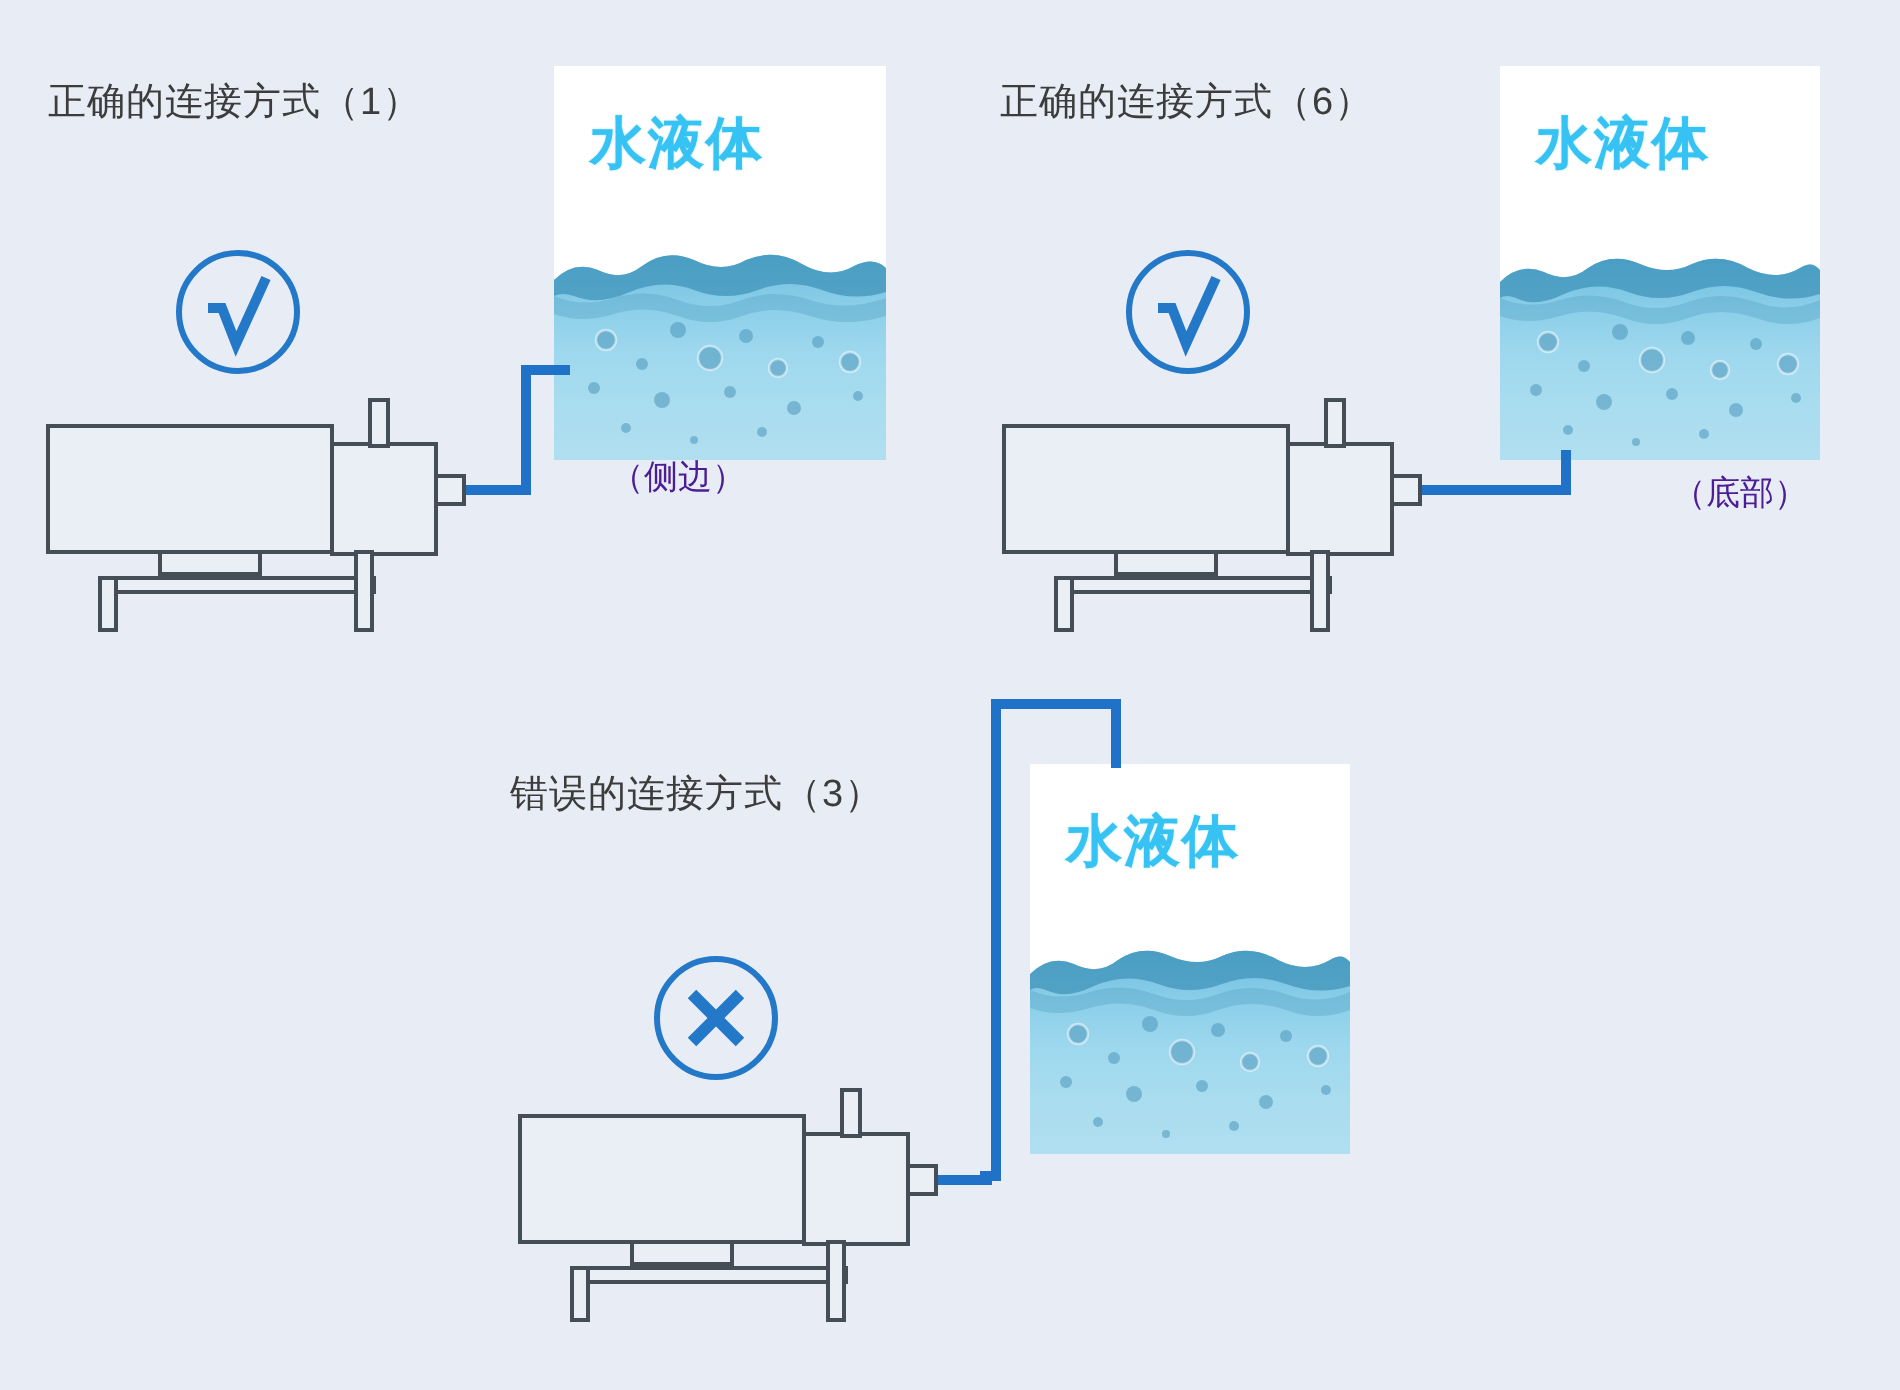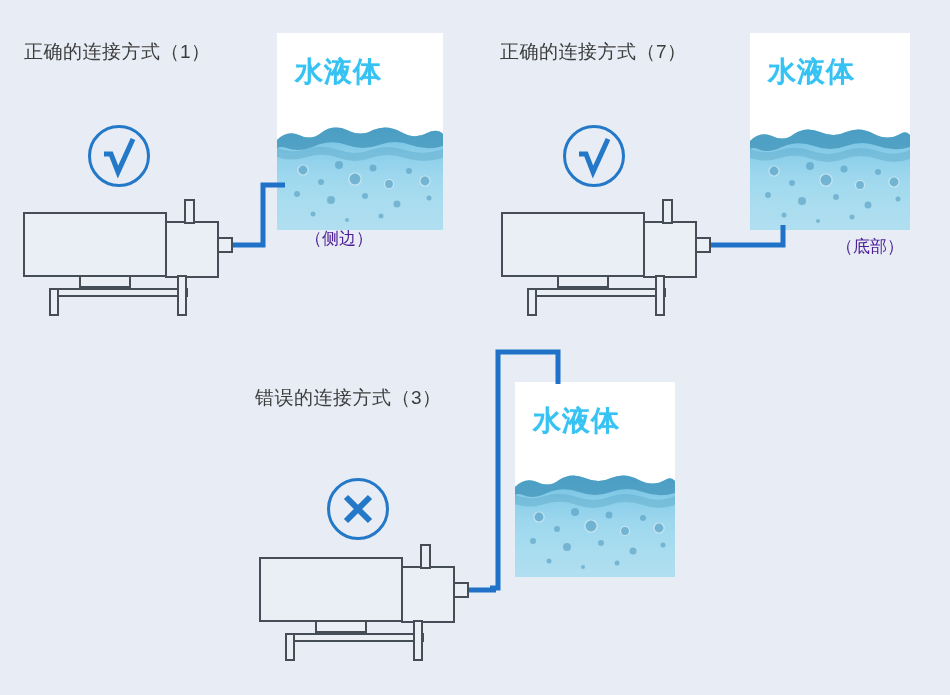--- a/index.html
+++ b/index.html
@@ -172,21 +172,21 @@
           <rect x="28" y="89" width="137" height="7"></rect>
           <rect x="28" y="89" width="8" height="26"></rect>
           <rect x="156" y="76" width="8" height="39"></rect>
         </g>
       </svg>
     </div>
   </div>
 
   <div class="panel">
 
-    <div class="panel-title" style="left:500px; top:42px;">正确的连接方式（7）</div>
+    <div class="panel-title" style="left:500px; top:42px;">正确的连接方式（6）</div>
 
     <div class="mark" style="left:563px; top:125px;">
       <svg width="56" height="56" viewBox="0 0 56 56">
         <path d="M13 26 L20 26 L27 44 L42 11" fill="none" stroke="#2478c8" stroke-width="5" stroke-linecap="butt" stroke-linejoin="miter"></path>
       </svg>
     </div>
 
     <div class="tank" style="left:750px; top:33px; width:160px; height:197px;">
       <div class="tank-label" style="top:25px; font-size:28px;">水液体</div>
       <div class="water" style="height:104px;">

